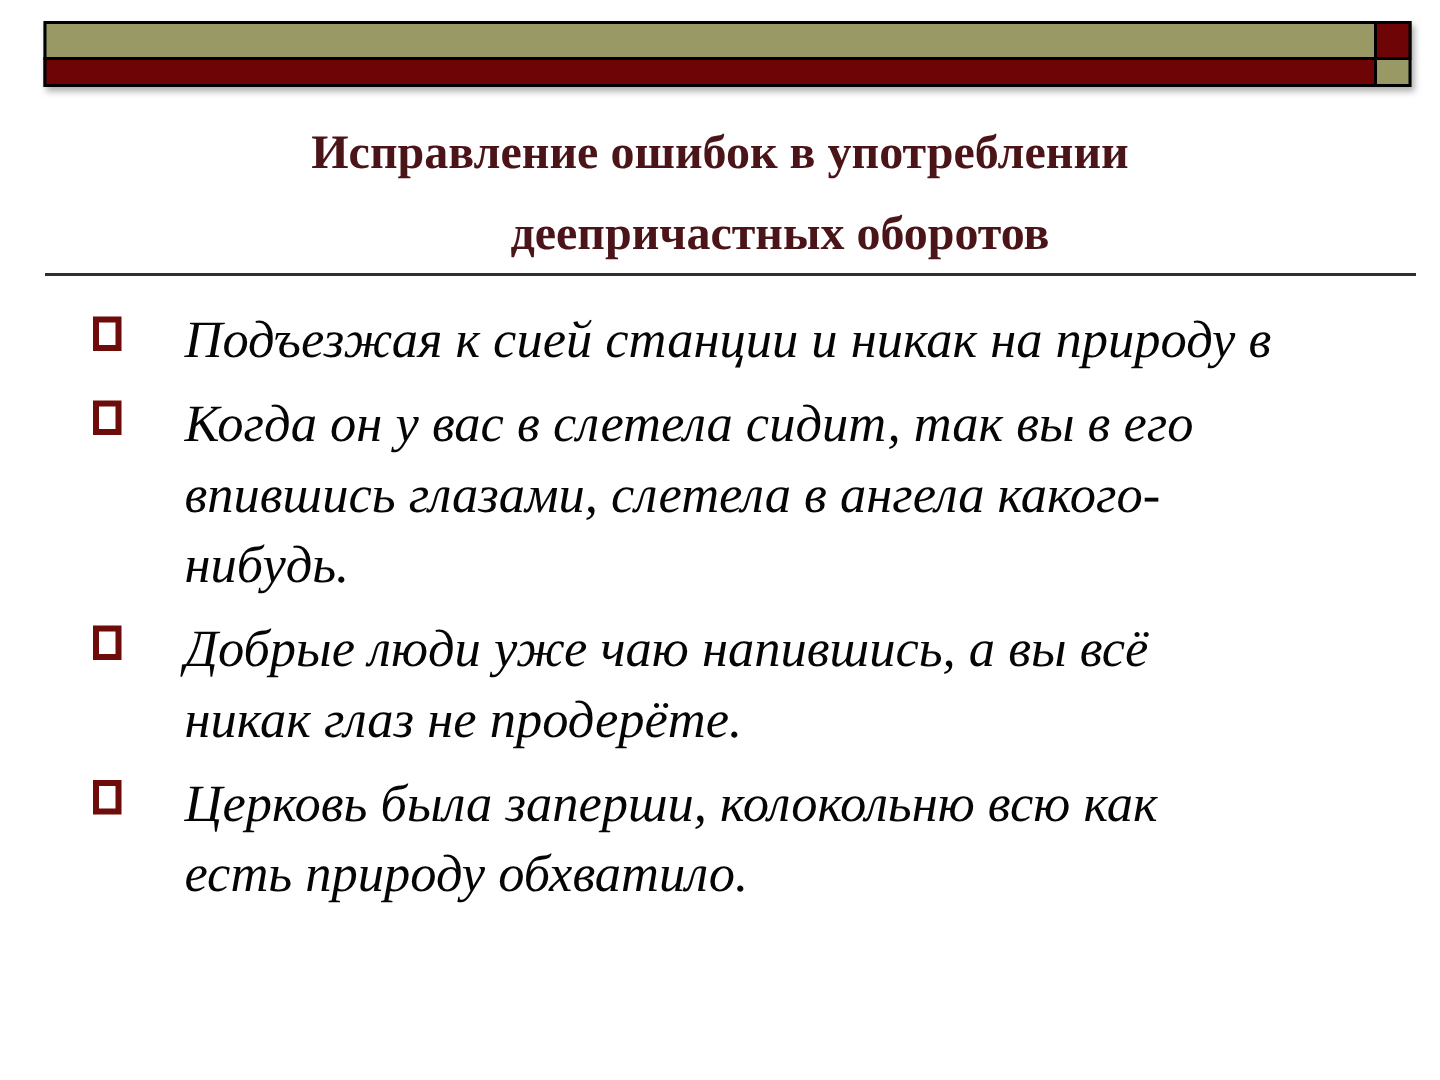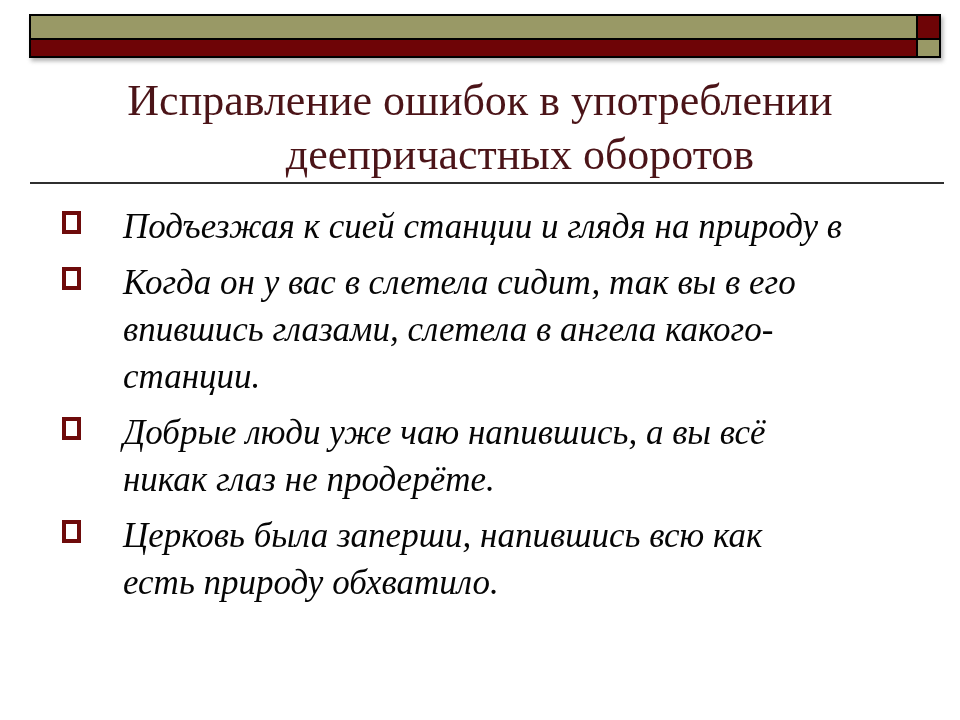--- a/index.html
+++ b/index.html
@@ -36,23 +36,23 @@
   .bar-olive-cap    { left: 887px; top: 24px; width: 25px;  height: 20px; background: var(--accent-olive, #999966); }
 
   
   .title {
     position: absolute;
     left: 0;
     right: 0;
     top: 74px;
     text-align: center;
     color: var(--title-color, #4B1418);
-    font-size: 44px;
+    font-size: 32px;
     line-height: 54px;
-    font-weight: normal;
+    font-weight: bold;
   }
   .title .title-line-2 {
     position: relative;
     left: 40px;
   }
 
   .title-divider {
     position: absolute;
     left: 30px;
     top: 182px;
@@ -109,40 +109,40 @@
     <div class="title-line-1">Исправление ошибок в употреблении</div>
     <div class="title-line-2">деепричастных оборотов</div>
   </div>
 
   <div class="title-divider"></div>
 
   <ul class="bullet-list">
     <li>
       <span class="square-bullet"></span>
       <div>
-        <div class="text-line">Подъезжая к сией станции и глядя на природу в</div>
+        <div class="text-line">Подъезжая к сией станции и никак на природу в</div>
       </div>
     </li>
     <li>
       <span class="square-bullet"></span>
       <div>
         <div class="text-line">Когда он у вас в слетела сидит, так вы в его</div>
         <div class="text-line">впившись глазами, слетела в ангела какого-</div>
-        <div class="text-line">станции.</div>
+        <div class="text-line">нибудь.</div>
       </div>
     </li>
     <li>
       <span class="square-bullet"></span>
       <div>
         <div class="text-line">Добрые люди уже чаю напившись, а вы всё</div>
         <div class="text-line">никак глаз не продерёте.</div>
       </div>
     </li>
     <li>
       <span class="square-bullet"></span>
       <div>
-        <div class="text-line">Церковь была заперши, напившись всю как</div>
+        <div class="text-line">Церковь была заперши, колокольню всю как</div>
         <div class="text-line">есть природу обхватило.</div>
       </div>
     </li>
   </ul>
 
 </div>
 
 </body></html>

